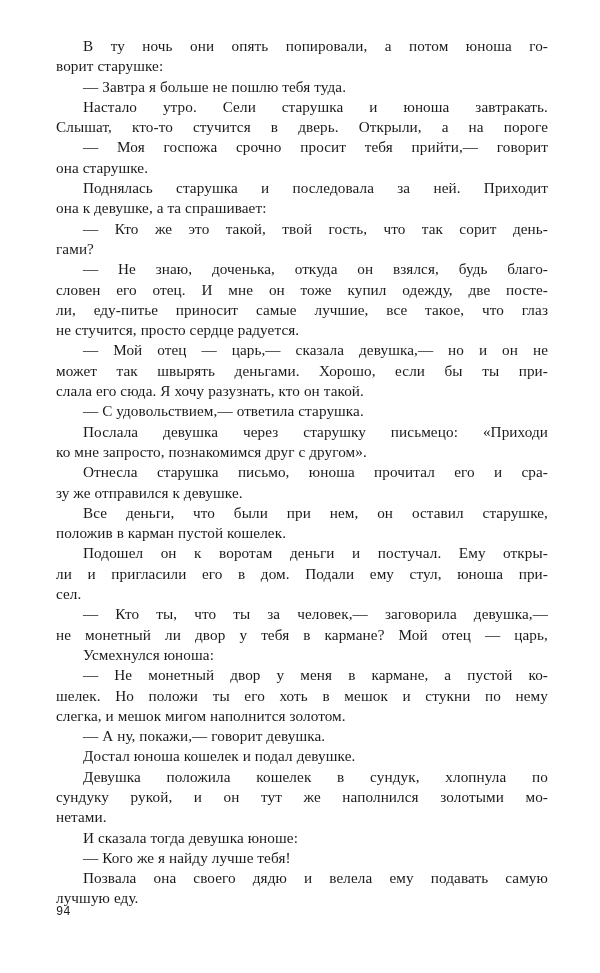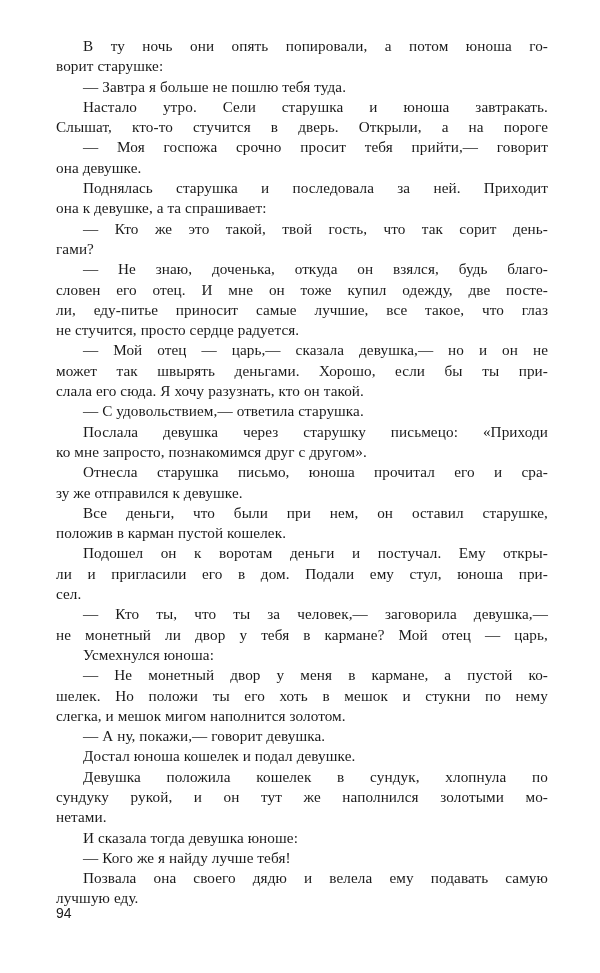--- a/index.html
+++ b/index.html
@@ -30,36 +30,36 @@
       text-align-last: justify;
       letter-spacing: 0.1px;
       font-family: "Liberation Serif", "DejaVu Serif", serif;
     }
     .line.indent { padding-left: 27px; }
     .line.last { text-align-last: left; }
     .page-number {
       position: absolute;
       left: 56px;
       top: 905px;
-      font-family: Liberation Sans, sans-serif;
-      font-size: 14px;
+      font-family: Liberation Mono, monospace;
+      font-size: 12px;
       color: #1a1a1a;
     }
   </style>
 </head>
 <body>
 
 <div class="page" id="page-body">
     <div class="line indent">В ту ночь они опять попировали, а потом юноша го-</div>
     <div class="line last">ворит старушке:</div>
     <div class="line indent last">— Завтра я больше не пошлю тебя туда.</div>
     <div class="line indent">Настало утро. Сели старушка и юноша завтракать.</div>
     <div class="line">Слышат, кто-то стучится в дверь. Открыли, а на пороге</div>
     <div class="line indent">— Моя госпожа срочно просит тебя прийти,— говорит</div>
-    <div class="line last">она девушке.</div>
+    <div class="line last">она старушке.</div>
     <div class="line indent">Поднялась старушка и последовала за ней. Приходит</div>
     <div class="line last">она к девушке, а та спрашивает:</div>
     <div class="line indent">— Кто же это такой, твой гость, что так сорит день-</div>
     <div class="line last">гами?</div>
     <div class="line indent">— Не знаю, доченька, откуда он взялся, будь благо-</div>
     <div class="line">словен его отец. И мне он тоже купил одежду, две посте-</div>
     <div class="line">ли, еду-питье приносит самые лучшие, все такое, что глаз</div>
     <div class="line last">не стучится, просто сердце радуется.</div>
     <div class="line indent">— Мой отец — царь,— сказала девушка,— но и он не</div>
     <div class="line">может так швырять деньгами. Хорошо, если бы ты при-</div>

